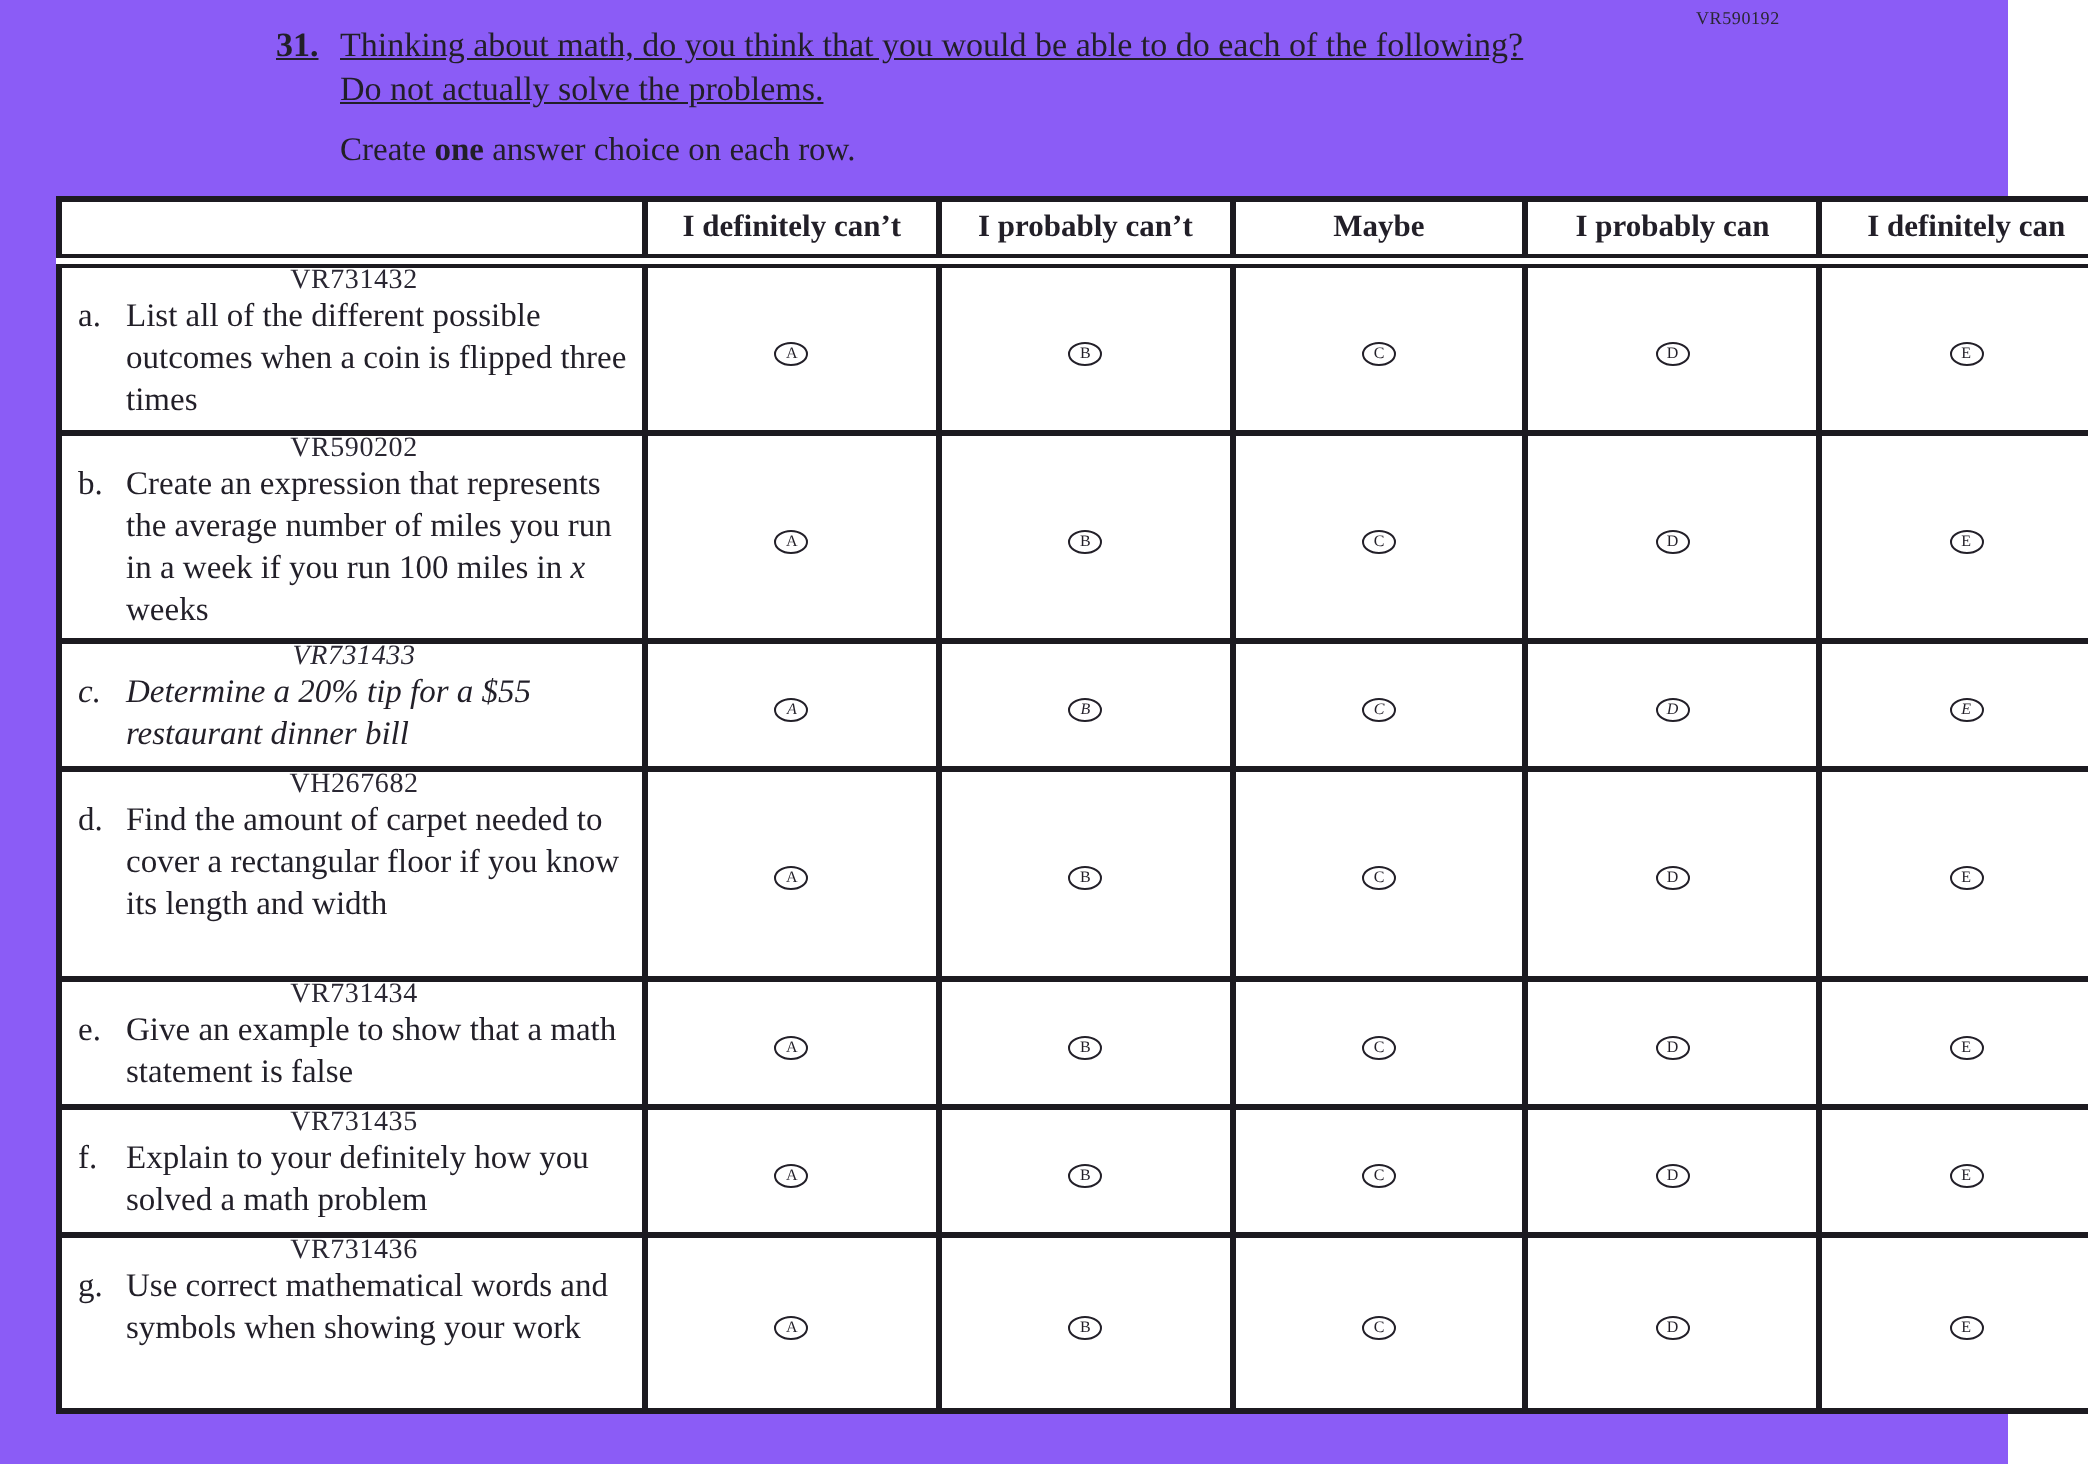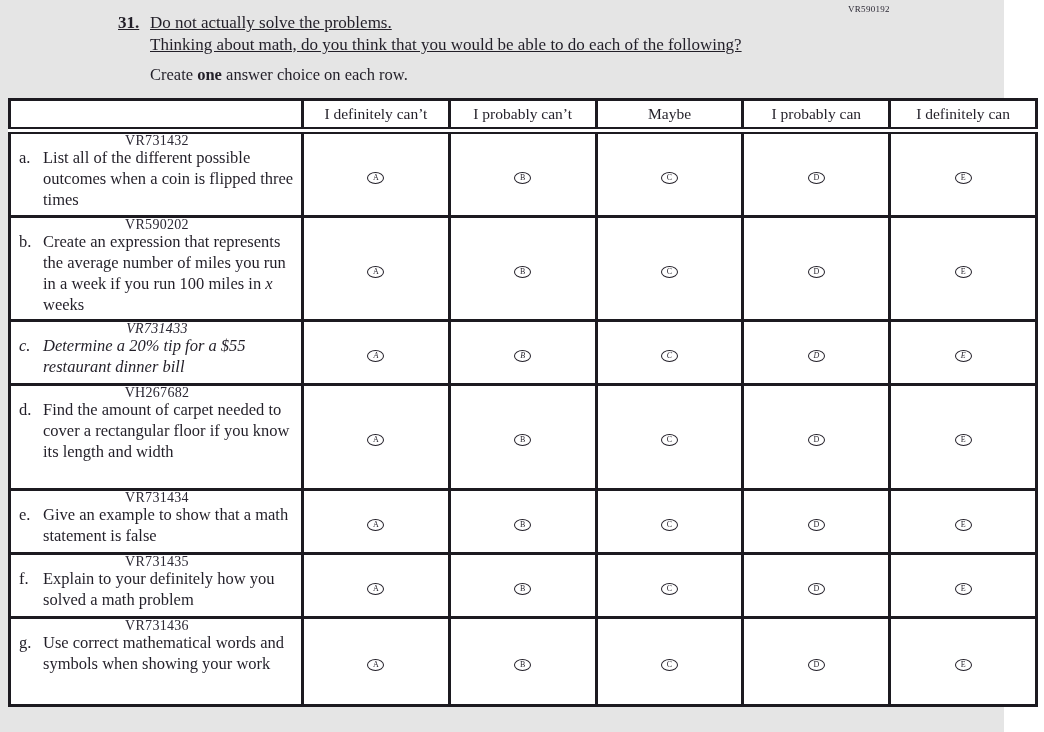--- a/index.html
+++ b/index.html
@@ -3,21 +3,21 @@
 <meta charset="utf-8">
 <style>
   * { box-sizing: border-box; }
   html, body { margin: 0; padding: 0; background: #ffffff; }
   body {
     width: 1044px; height: 732px;
     font-family: "Liberation Serif", serif;
     color: #221f28;
     overflow: hidden;
   }
-  .page { position: relative; width: 1004px; height: 732px; background: #e5e5e5; }
+  .page { position: relative; width: 1004px; height: 732px; background: #8b5cf6; padding-left: 20px; }
 
   .page-code {
     position: absolute; left: 848px; top: 4px;
     font-size: 9px; letter-spacing: 0.3px; color: #2a2733;
   }
 
   .question-block { padding-top: 12px; margin-left: 118px; }
   .q-row { display: flex; text-decoration: underline; }
   .q-num { font-weight: bold; flex: 0 0 32px; font-size: 17px; line-height: 22px; }
   .q-text { font-size: 17px; line-height: 22px; max-width: 700px; }
@@ -27,21 +27,21 @@
   table.answer-table {
     border-collapse: collapse; table-layout: fixed;
     width: 1027px; margin-left: 8px; margin-top: 13px;
     background: #fff;
   }
   col.c0 { width: 293px; }
   col.cA { width: 146.8px; }
   th, td { border: 3px solid #1c1a20; }
   thead th {
     border-bottom: 7px double #1c1a20;
-    font-size: 15.5px; font-weight: normal;
+    font-size: 15.5px; font-weight: bold;
     height: 31px; text-align: center; vertical-align: middle;
     padding: 1px 2px;
   }
   tbody tr:nth-child(1) { height: 86px; }
   tbody tr:nth-child(2) { height: 102px; }
   tbody tr:nth-child(3) { height: 64px; font-style: italic; }
   tbody tr:nth-child(4) { height: 105px; }
   tbody tr:nth-child(5) { height: 64px; }
   tbody tr:nth-child(6) { height: 64px; }
   tbody tr:nth-child(7) { height: 88px; }
@@ -68,22 +68,22 @@
 <body>
 
 <div class="page">
 
   <div class="page-code">VR590192</div>
 
   <div class="question-block">
     <div class="q-row">
       <span class="q-num">31.</span>
       <div class="q-text">
+        <div>Thinking about math, do you think that you would be able to do each of the following?</div>
         <div>Do not actually solve the problems.</div>
-        <div>Thinking about math, do you think that you would be able to do each of the following?</div>
       </div>
     </div>
     <div class="q-instruction"><span>Create </span><span class="bold">one</span><span> answer choice on each row.</span></div>
   </div>
 
   <table class="answer-table">
     <colgroup>
       <col class="c0">
         <col class="cA">
         <col class="cA">

